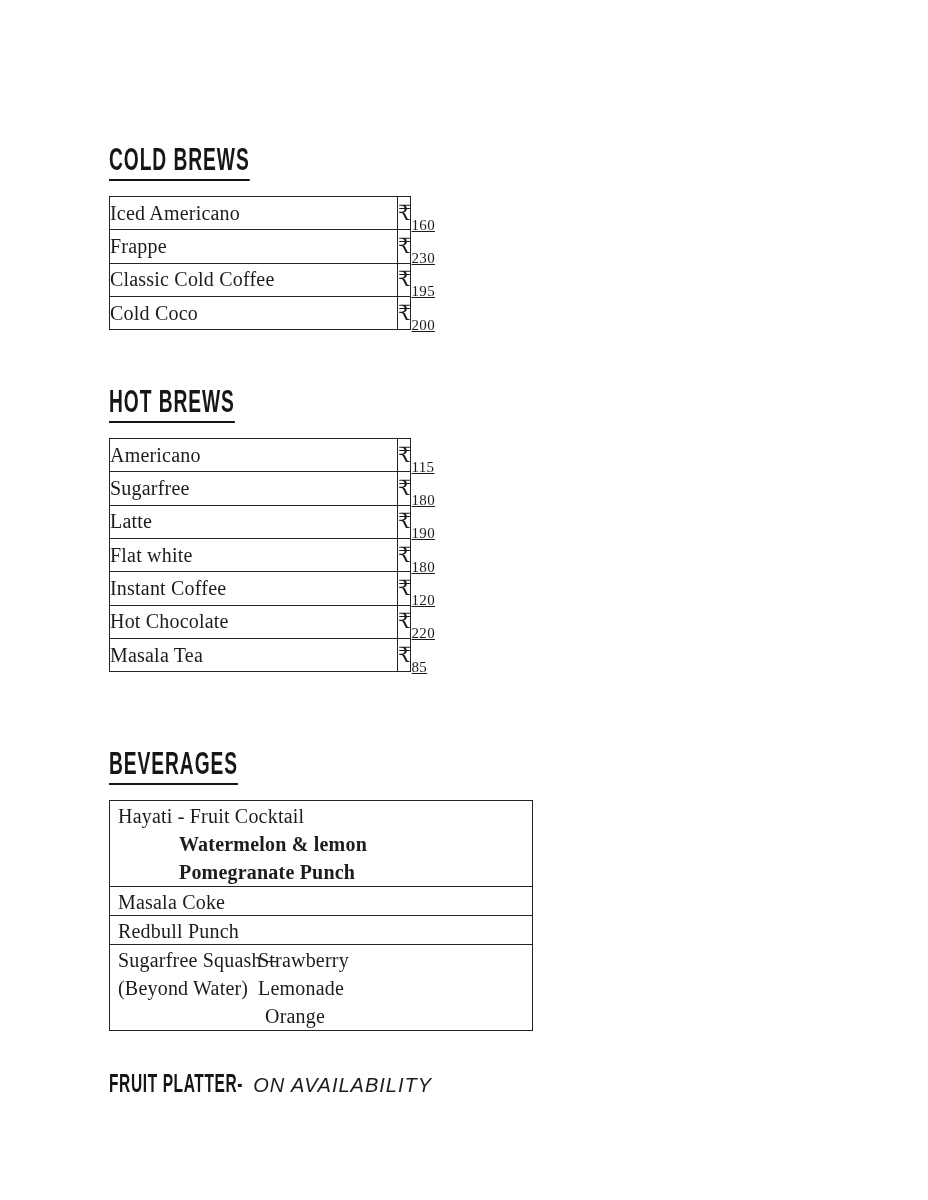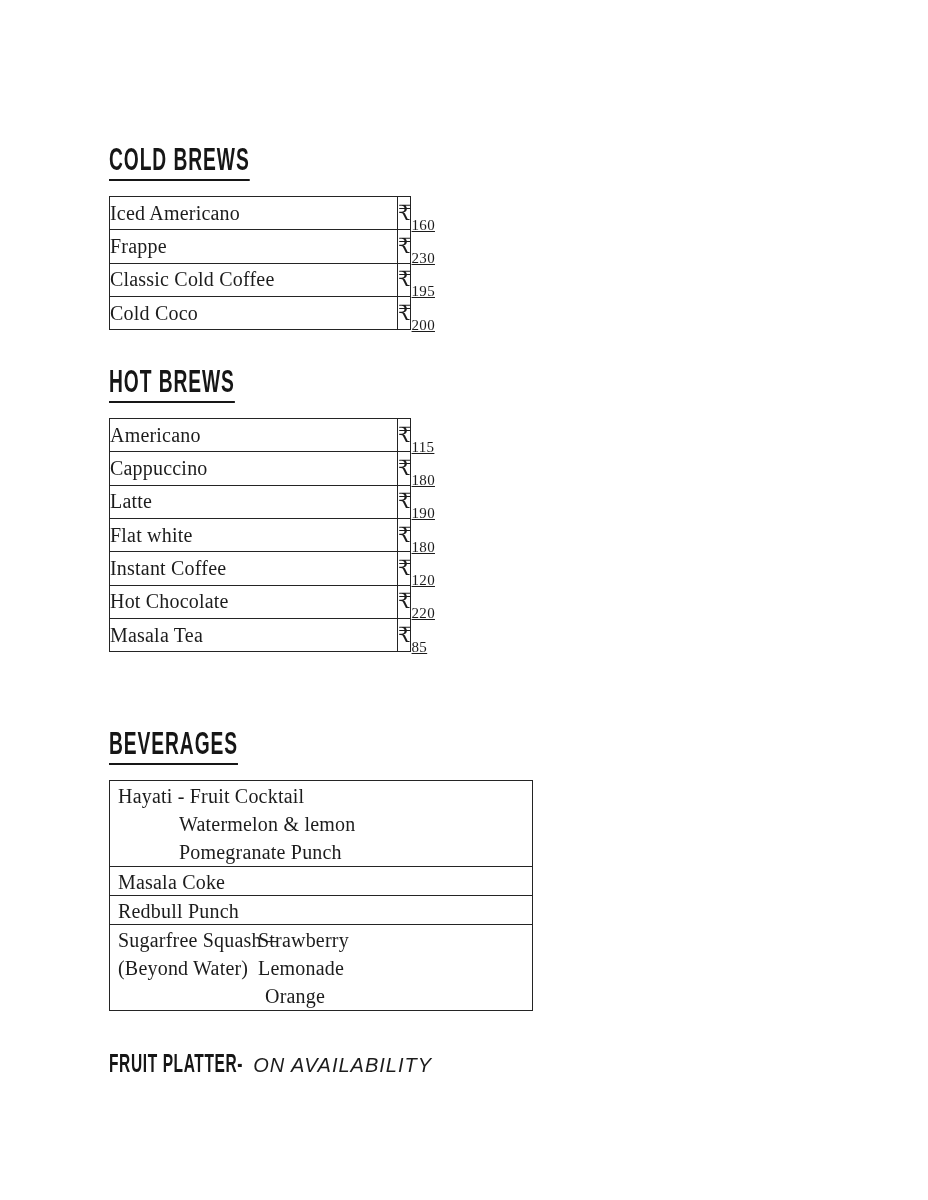--- a/index.html
+++ b/index.html
@@ -66,42 +66,42 @@
   }
   .num {
     font-size: 15px;
     position: relative;
     top: 10px;
     letter-spacing: 0.3px;
     text-decoration: underline;
   }
 
   
-  #sec-hot-title  { margin-top: 38px; }
+  #sec-hot-title  { margin-top: 58px; }
   #sec-bev-title  { margin-top: 78px; }
 
   
   table.bev-table {
     border-collapse: collapse;
     table-layout: fixed;
     width: 424px;
     margin-top: 0;
   }
   table.bev-table td {
     border: 1.6px solid #242424;
     vertical-align: top;
     font-size: 20px;
     letter-spacing: 0.2px;
     padding: 1px 4px 0 8px;
   }
   tr.bev-multi td  { height: 82px; }
   tr.bev-multi2 td { height: 83px; }
   tr.bev-single td { height: 26px; vertical-align: middle; padding-top: 2px; }
   .bev-line { line-height: 28px; white-space: nowrap; }
-  .indent1 { padding-left: 61px; }
+  .indent1 { padding-left: 61px; font-weight: bold; }
   .colA { display: inline-block; width: 140px; }
   .orange-indent { display: inline-block; padding-left: 147px; }
 
   
   .fruit-line {
     margin-top: 38px;
     white-space: nowrap;
   }
   .fruit-title {
     display: inline-block;
@@ -157,21 +157,21 @@
   <section>
     <h2 id="sec-hot-title" class="sec-title"><span class="title-inner">HOT BREWS</span></h2>
 
     <table class="menu-table">
       <tbody>
         <tr>
           <td class="item">Americano</td>
           <td class="price"><span class="rupee">₹</span><span class="num">115</span></td>
         </tr>
         <tr>
-          <td class="item">Cappuccino</td>
+          <td class="item">Sugarfree</td>
           <td class="price"><span class="rupee">₹</span><span class="num">180</span></td>
         </tr>
         <tr>
           <td class="item">Latte</td>
           <td class="price"><span class="rupee">₹</span><span class="num">190</span></td>
         </tr>
         <tr>
           <td class="item">Flat white</td>
           <td class="price"><span class="rupee">₹</span><span class="num">180</span></td>
         </tr>

